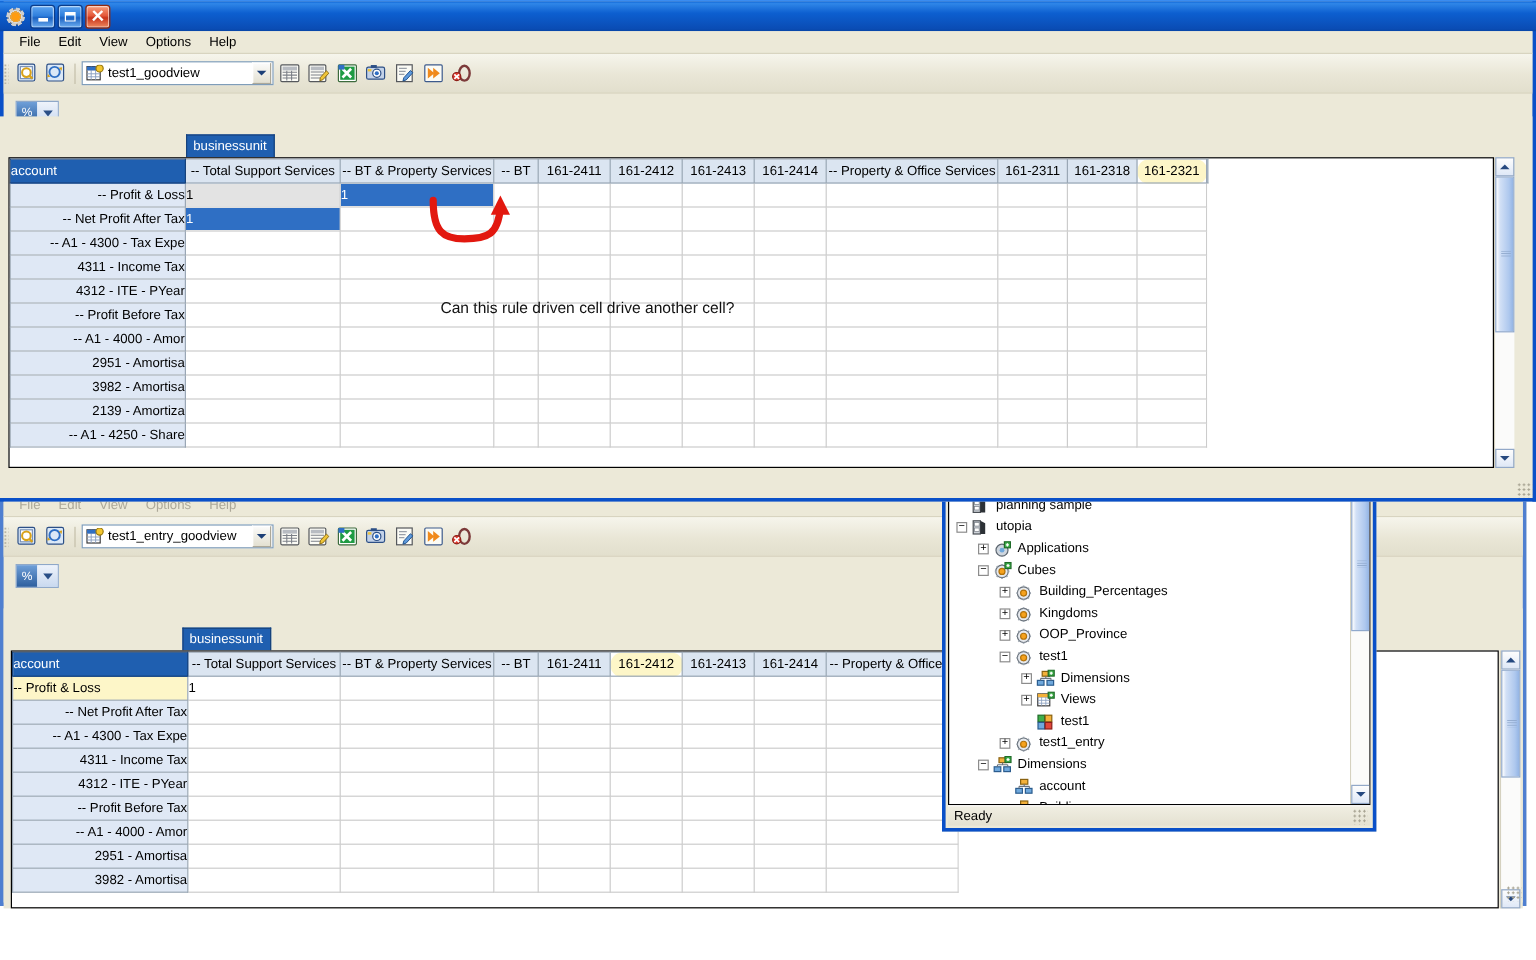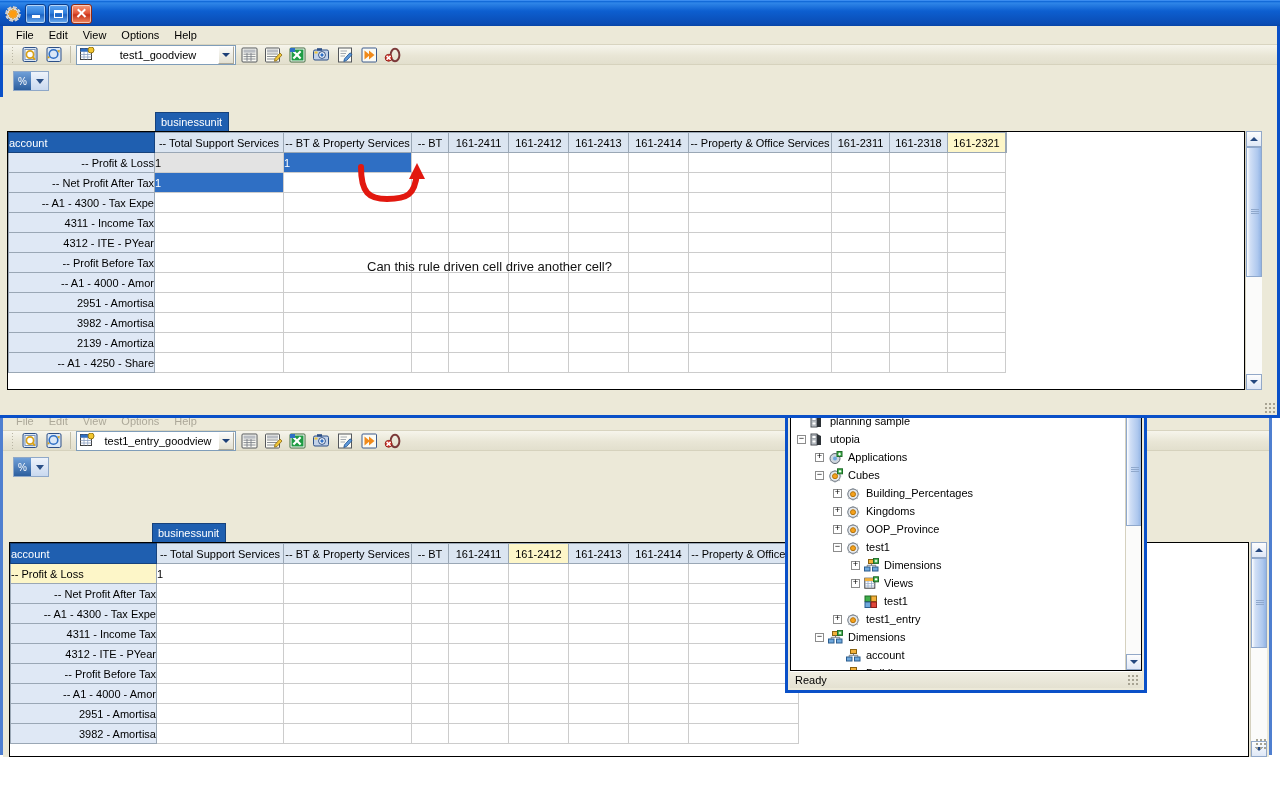--- a/index.html
+++ b/index.html
@@ -87,25 +87,24 @@
     background: #ece9d8;
     border-bottom: 1px solid #d8d4c0;
   }
   .menuitem {
     padding: 1px 8px 2px 7px; font-size: 11px; color: #000; cursor: default; text-align: center;
   }
   .menubar.inactive .menuitem { color: #aca899; }
 
   
   .toolbar {
-    height: 20px; display: flex; align-items: center; gap: 3px;
-    padding-left: 8px;
+    height: 33px; display: flex; align-items: center; gap: 3px;
+    padding-left: 0;
     background: linear-gradient(to bottom,#f6f5ec 0%, #e9e6d6 55%, #e2dfcd 100%);
     border-bottom: 1px solid #d6d2bd;
-    text-align: center;
   }
   .grip {
     width: 4px; height: 17px; margin-right: 2px;
     background-image: radial-gradient(circle, #b9b5a4 40%, transparent 41%);
     background-size: 3px 3px;
   }
   .tbar-ico { width: 21px; height: 20px; position: relative; cursor: pointer; flex:0 0 auto;}
   .sep-v { width:1px; height:17px; background:#c3bfaa; margin:0 2px; }
 
   .cbo {
@@ -149,21 +148,21 @@
   .grid-table td, .grid-table th { padding:0; margin:0; }
   .rowhdr-corner {
     background:#1f5fb0; color:#fff; text-align:left; font-weight:normal;
     padding:2px 0 2px 6px; border:1px solid #16427c; white-space:nowrap;
   }
   .colhdr {
     background:#dbe5f1; color:#000; font-weight:normal;
     border:1px solid #9aa7b5; border-left-color:#b6c0cc;
     padding:2px 5px; white-space:nowrap; text-align:center;
   }
-  .colhdr.hi { background:#fdf6c8; }
+  .colhdr.hi { background:#fdf6c8;border-radius:9px; }
   .rowhdr {
     background:#dfe8f5; border:1px solid #9aa7b5; border-top-color:#bcc6d4;
     padding:2px 4px 2px 4px; white-space:nowrap; overflow:hidden; text-align:right;
   }
   .rowhdr.hi { background:#fdf6c8; text-align:left; }
   .cell {
     background:#fff; border:1px solid #ccc; padding:1px 3px;
     white-space:nowrap; overflow:hidden; height:20px;
   }
   .cell.sel-blue { background:#2f6fc4; color:#fff; }
@@ -985,19 +984,19 @@
         <div class="vs-btn" style="position:absolute;bottom:0;">
             <i class="chev-dn"></i>
           </div>
       </div>
 
       <svg class="annot" width="90" height="60" style="left:355px;top:62px;">
         <path d="M6 8 C6 34, 14 40, 32 40 C52 40, 60 36, 62 14" stroke="#e2180f" stroke-width="6" fill="none" stroke-linecap="round"></path>
         <path d="M62 4 L70 20 L54 20 Z" fill="#e2180f"></path>
       </svg>
 
-      <div class="annot-text" style="left:367px;top:162px;">Can this rule driven cell drive another cell?</div>
+      <div class="annot-text" style="left:367px;top:152px;">Can this rule driven cell drive another cell?</div>
     </div>
 
     <div class="gripper" style="right:0px;bottom:0px;"></div>
   </div>
 
 </div>
 
 </body></html>

